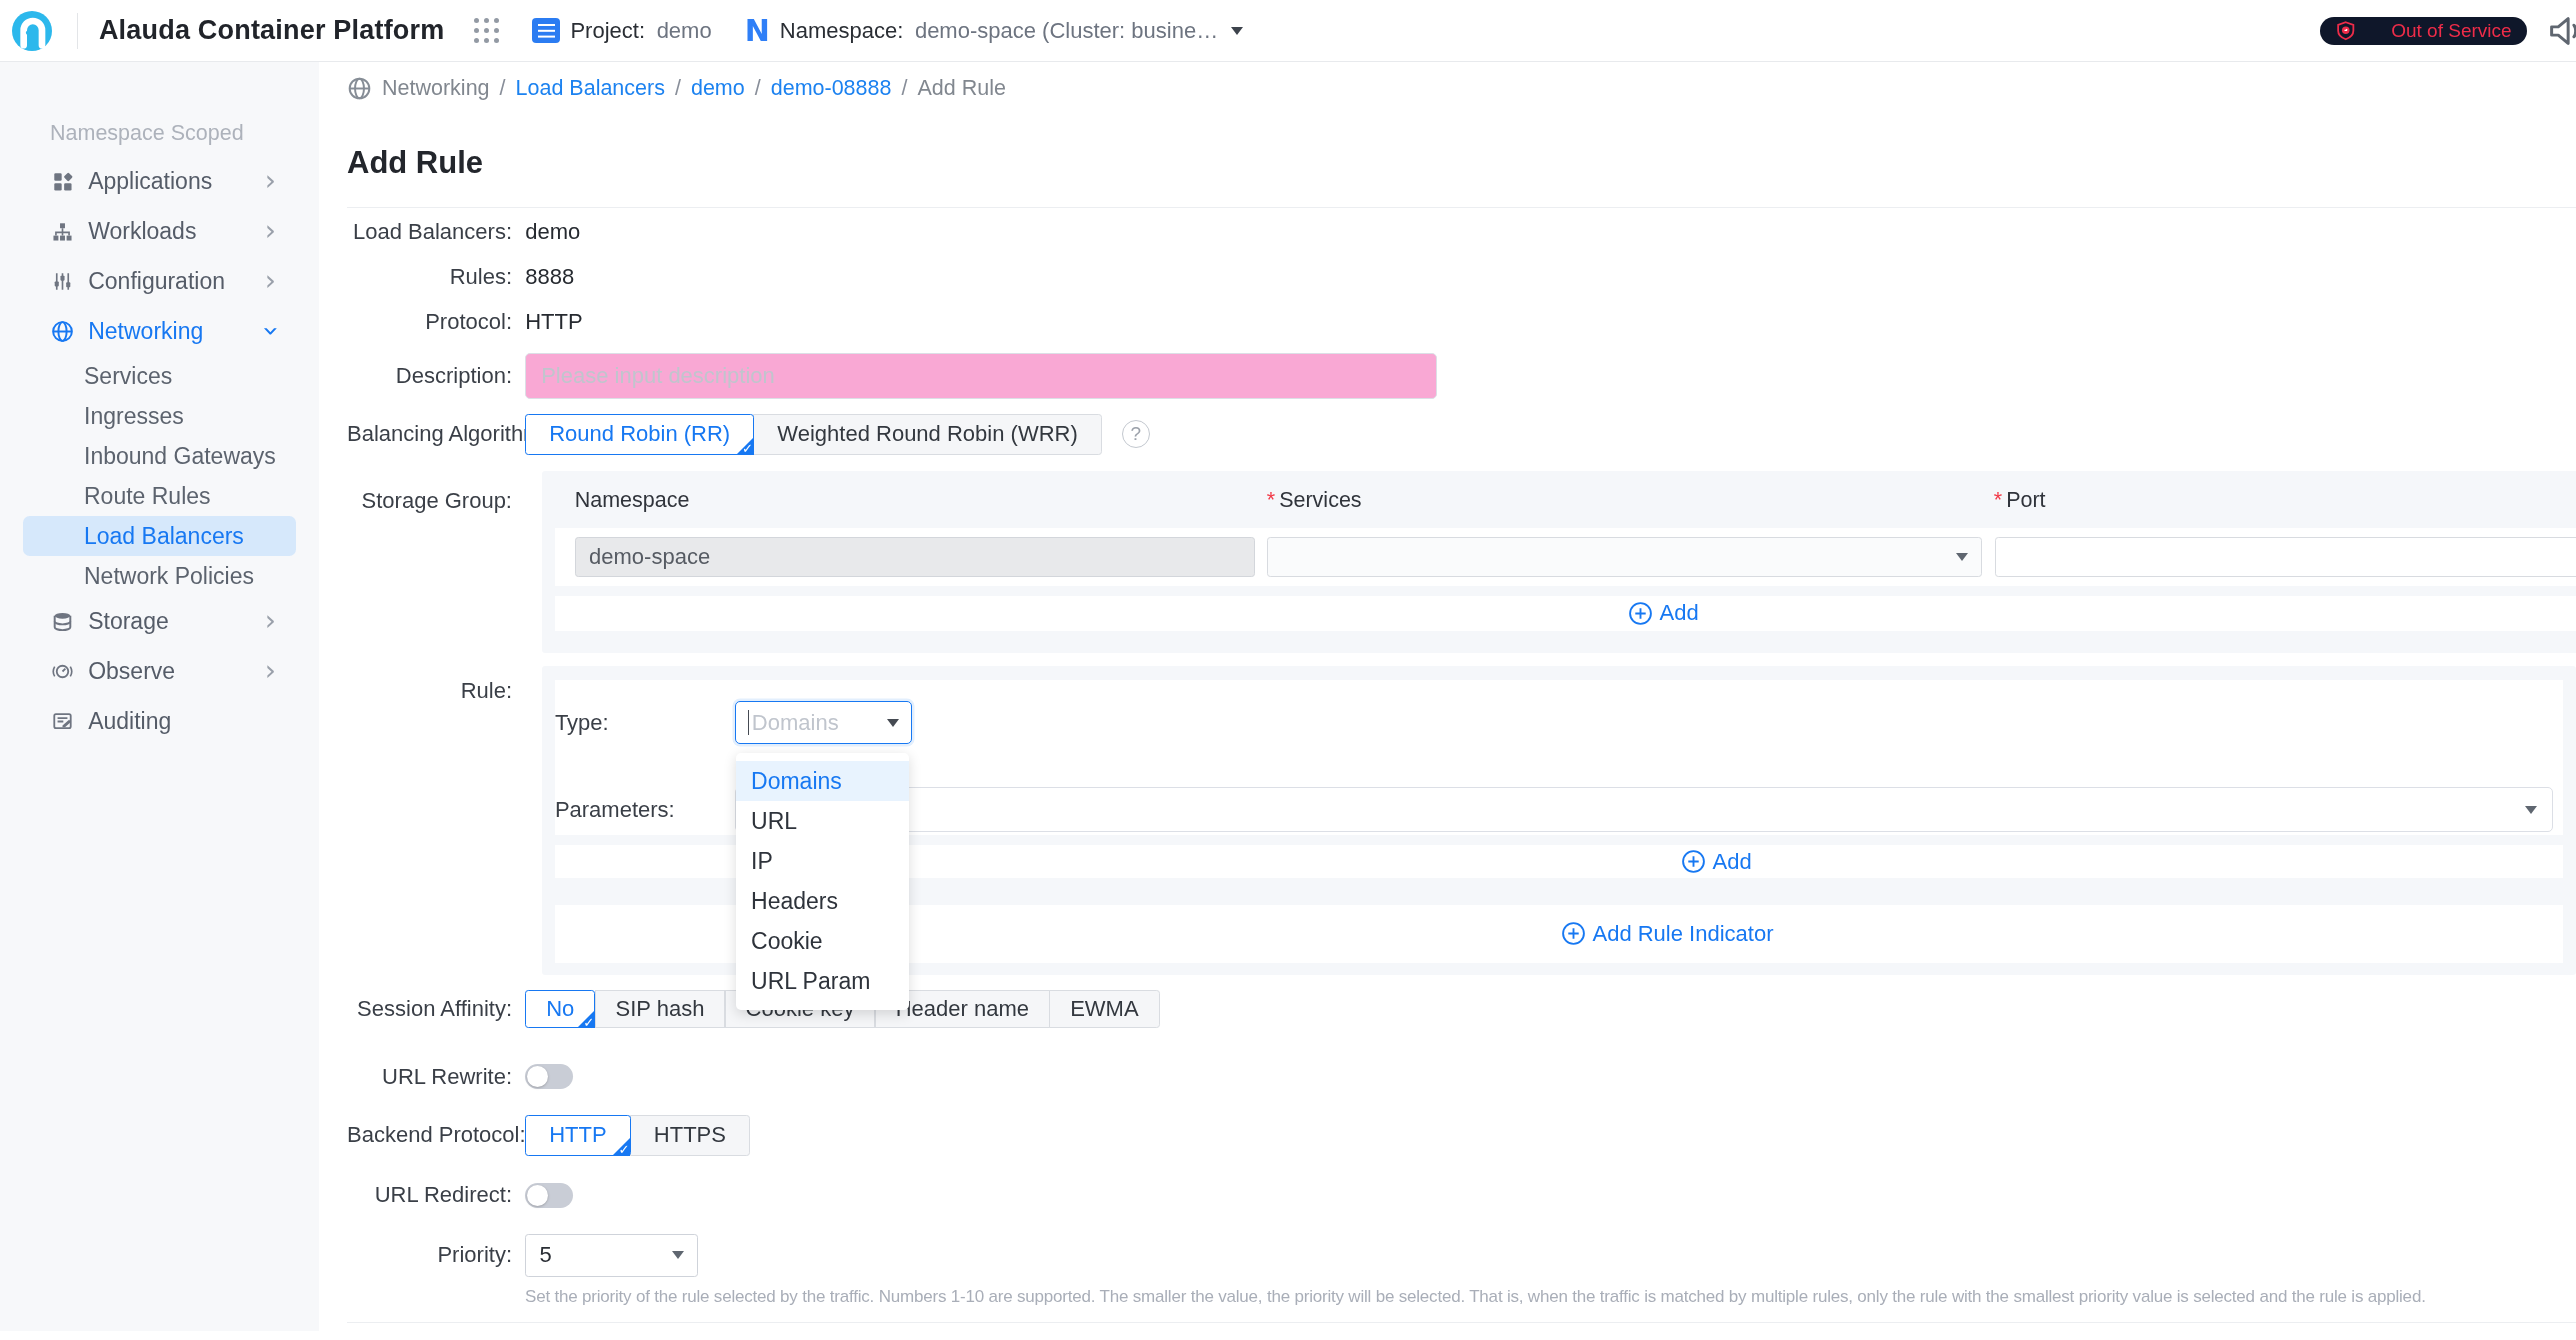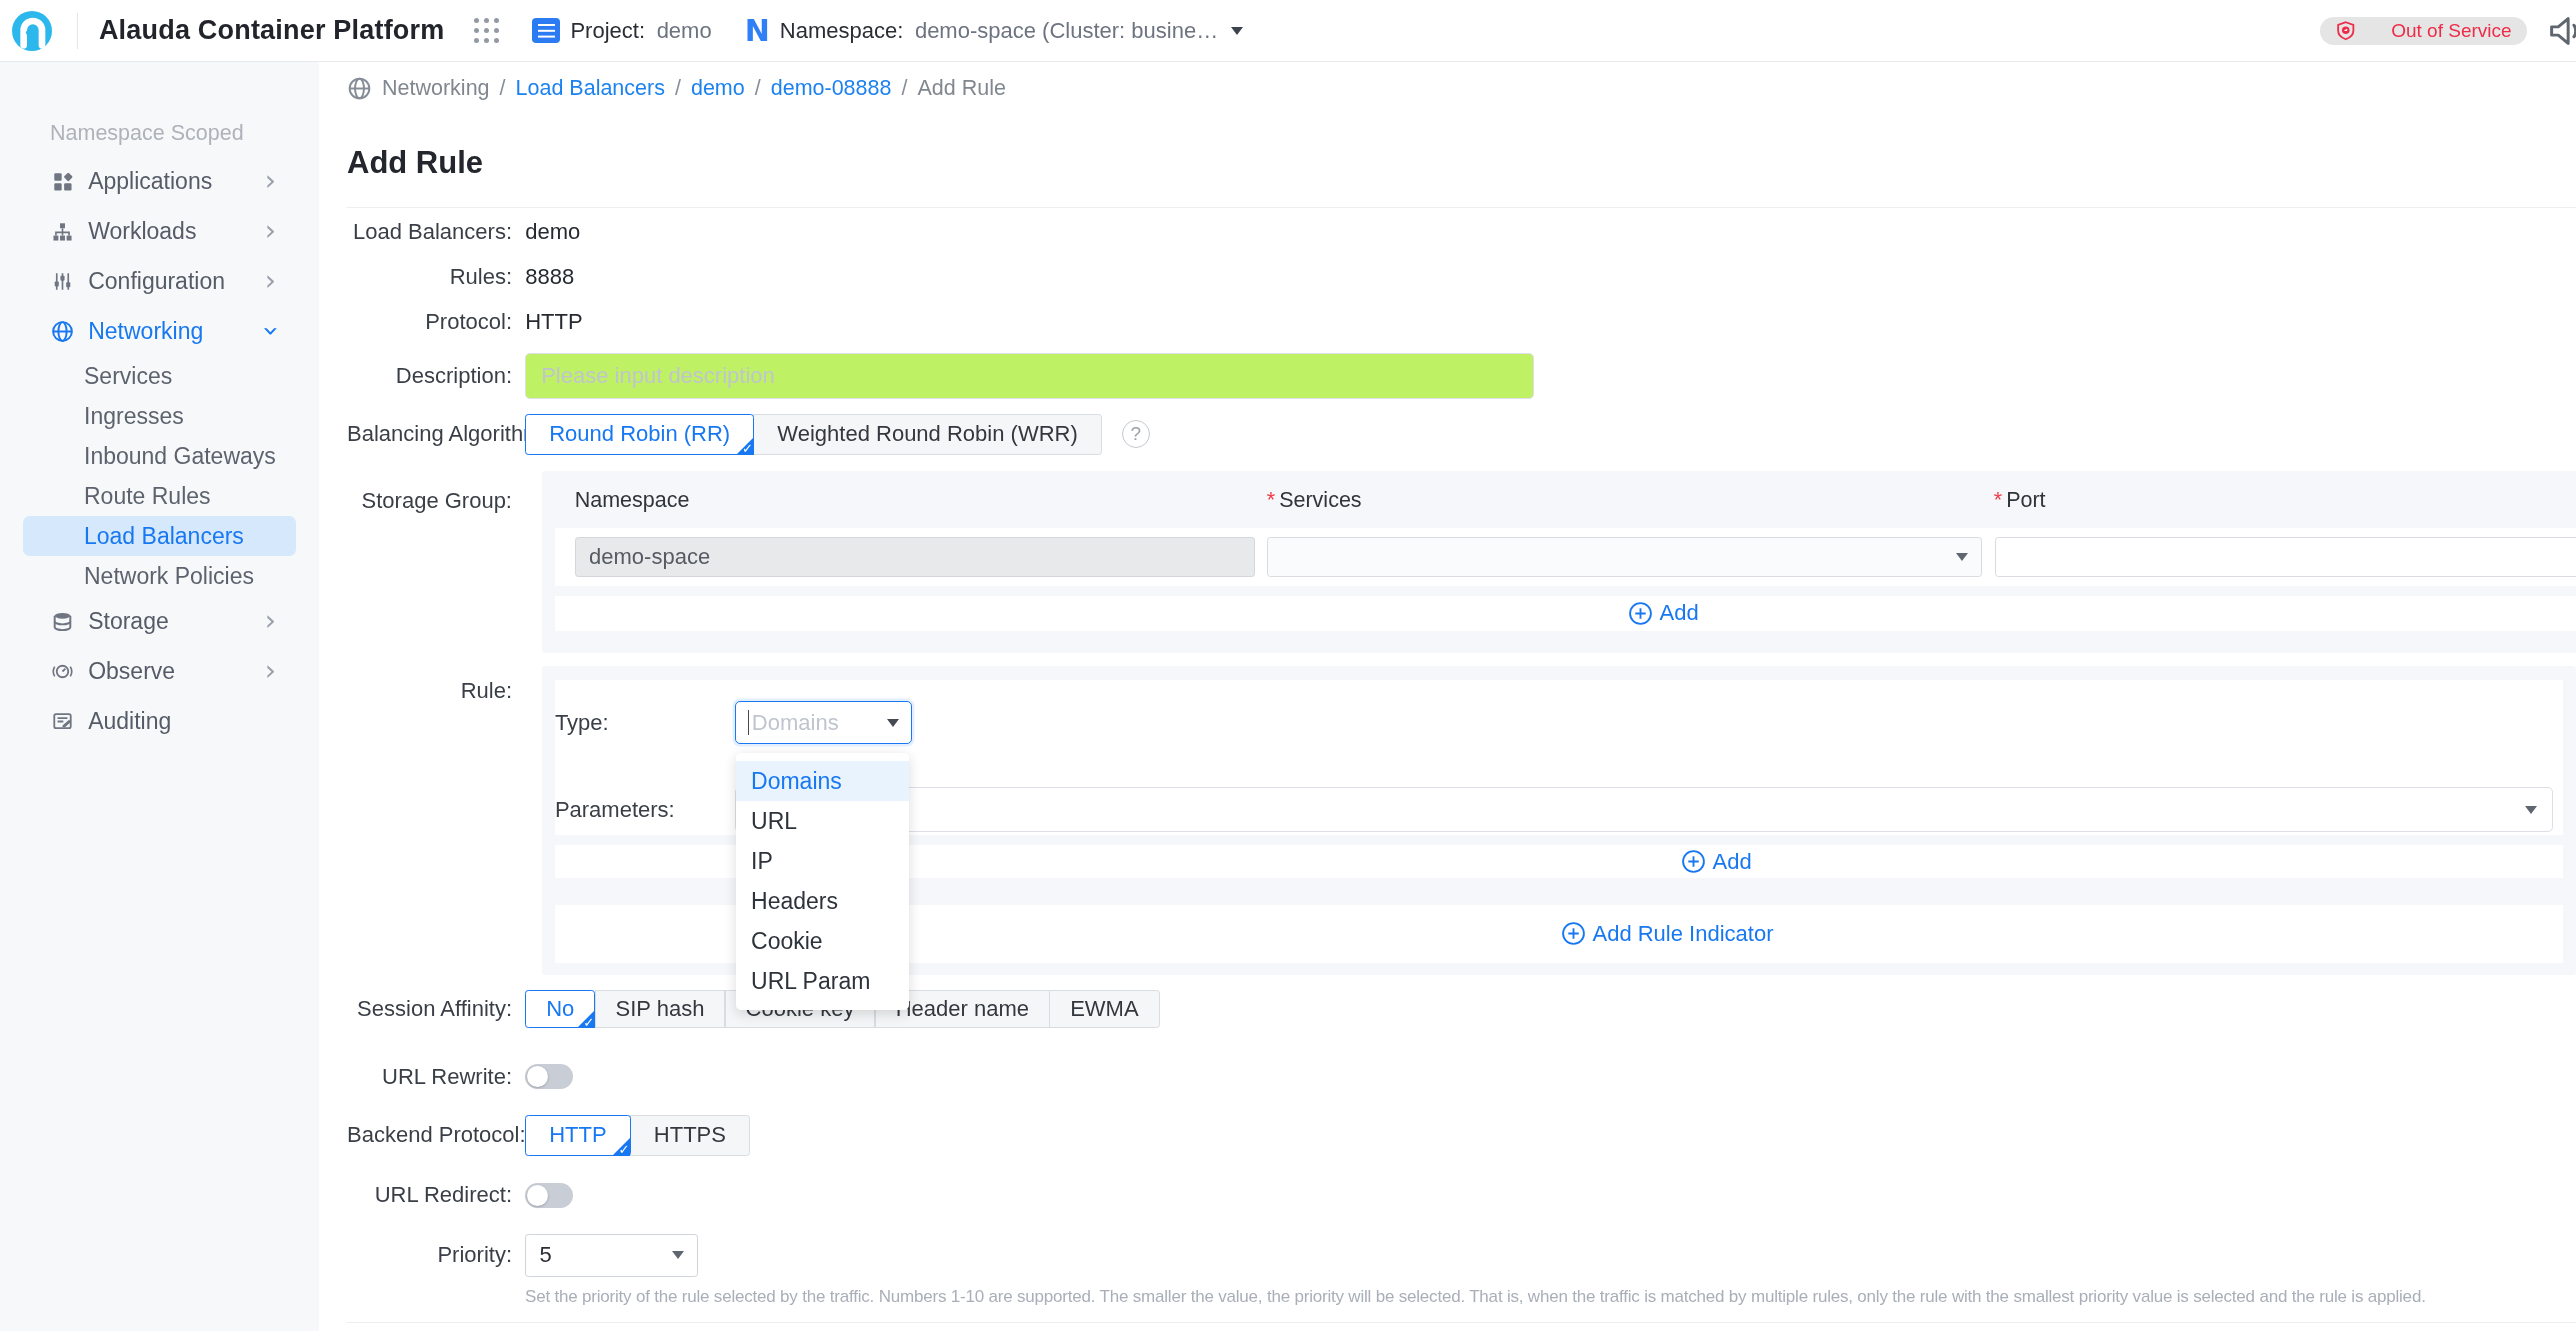--- a/index.html
+++ b/index.html
@@ -15,21 +15,21 @@
   .grid-ic { display:grid; grid-template-columns:repeat(3,5px); grid-gap:5px; margin-left:30px; cursor:pointer; }
   .grid-ic i { width:5px; height:5px; border-radius:50%; background:#939aa4; }
   .hdr-sel { display:flex; align-items:center; margin-left:33px; cursor:pointer; }
   .proj-ic { width:28px; height:25px; background:#2b7cf2; border-radius:4.1px; position:relative; flex:none; }
   .proj-ic:before { content:""; position:absolute; left:5.8px; top:5.8px; width:16.5px; height:2.5px; background:#fff; box-shadow:0 5.8px 0 #fff, 0 11.6px 0 #fff; }
   .ns-ic { font-size:30px; font-weight:bold; color:#2f7ff7; font-family:"DejaVu Sans",sans-serif; flex:none; line-height:1; }
   .hdr-lab { font-size:22px; color:#2a2e34; margin-left:10px; }
   .hdr-val { font-size:22px; color:#6d7480; margin-left:11.6px; white-space:nowrap; }
   .caret-d { width:0; height:0; border-left:6.6px solid transparent; border-right:6.6px solid transparent; border-top:8.3px solid #3d434c; margin-left:13.2px; }
   .hdr-right { margin-left:auto; display:flex; align-items:center; }
-  .oos { display:flex; align-items:center; height:28px; padding:0 15px; border-radius:14px; background:#e5e5e5; color:#ee2c49; font-size:19px; cursor:pointer;gap:28px; }
+  .oos { display:flex; align-items:center; height:28px; padding:0 15px; border-radius:14px; background:#0f172a; color:#ee2c49; font-size:19px; cursor:pointer;gap:28px; }
   .oos svg { margin-right:6.6px; }
   .spk { margin-left:18px; margin-right:-11.6px; flex:none; }
 
   
   .sb { position:absolute; top:62px; left:0; width:319px; bottom:10px; background:#f7f8fa; overflow:hidden; }
   .sb-sec { margin:59px 0 10px 50px; font-size:21.5px; color:#adb2bb; }
   .sb-it { height:50px; display:flex; align-items:center; padding-left:50px; cursor:pointer; color:#555c68; font-size:23px; }
   .sb-it .ic { width:25px; height:25px; flex:none; display:flex; align-items:center; justify-content:center; }
   .sb-it .lb { margin-left:13.2px; }
   .chev { margin-left:auto; margin-right:43px; color:#9aa0aa; font-size:28px; line-height:1; font-family:"DejaVu Sans",sans-serif; }
@@ -50,21 +50,21 @@
   .pg-title { margin-top:30px; font-size:31px; font-weight:bold; color:#23262c; line-height:36px; }
   .divider { margin-top:26.4px; height:0.8px; background:#eceef1; }
 
   .frow { display:flex; align-items:center; }
   .flabel { width:165px; flex:none; text-align:right; margin-right:13.2px; color:#3a3f47; font-size:22px; white-space:nowrap; }
   .fval { font-size:22px; color:#262a30; }
   .mt14{margin-top:11.6px}.mt16{margin-top:13.2px}.mt18{margin-top:15px}.mt20{margin-top:16.5px}
   .mt22{margin-top:18px}.mt24{margin-top:20px}.mt30{margin-top:25px}.mt32{margin-top:26.4px}.mt42{margin-top:35px}
   .h30{height:25px}
 
-  .txt-input { width:1009px; height:46px; border:0.8px solid #dcdfe6; border-radius:5px; padding:0 15px; font-size:22px; color:#262a30; font-family:"Liberation Sans",sans-serif; background:#bef264; }
+  .txt-input { width:912px; height:46px; border:0.8px solid #dcdfe6; border-radius:5px; padding:0 15px; font-size:22px; color:#262a30; font-family:"Liberation Sans",sans-serif; background:#f9a8d4; }
   .txt-input::placeholder { color:#c0c5cd; }
 
   .seggrp { display:flex; }
   .seg { height:41px; padding:0 23px; display:flex; align-items:center; background:#f5f6f8; border:0.8px solid #d9dce1; color:#33383f; font-size:22px; position:relative; margin-left:-0.8px; cursor:pointer; white-space:nowrap; }
   .seg:first-child { border-radius:3.3px 0 0 3.3px; margin-left:0; }
   .seg:last-child { border-radius:0 3.3px 3.3px 0; }
   .seg.sel { background:#fff; border:1.7px solid #1778f2; color:#1778f2; z-index:1; border-radius:3.3px; }
   .seg.sel:after { content:""; position:absolute; right:-0.8px; bottom:-0.8px; border-left:18px solid transparent; border-bottom:18px solid #1778f2; }
   .seg.sel:before { content:"\2713"; position:absolute; right:0; bottom:-2.5px; color:#fff; font-size:13.2px; z-index:2; }
   .seg.small { height:38px; padding:0 20px; }

